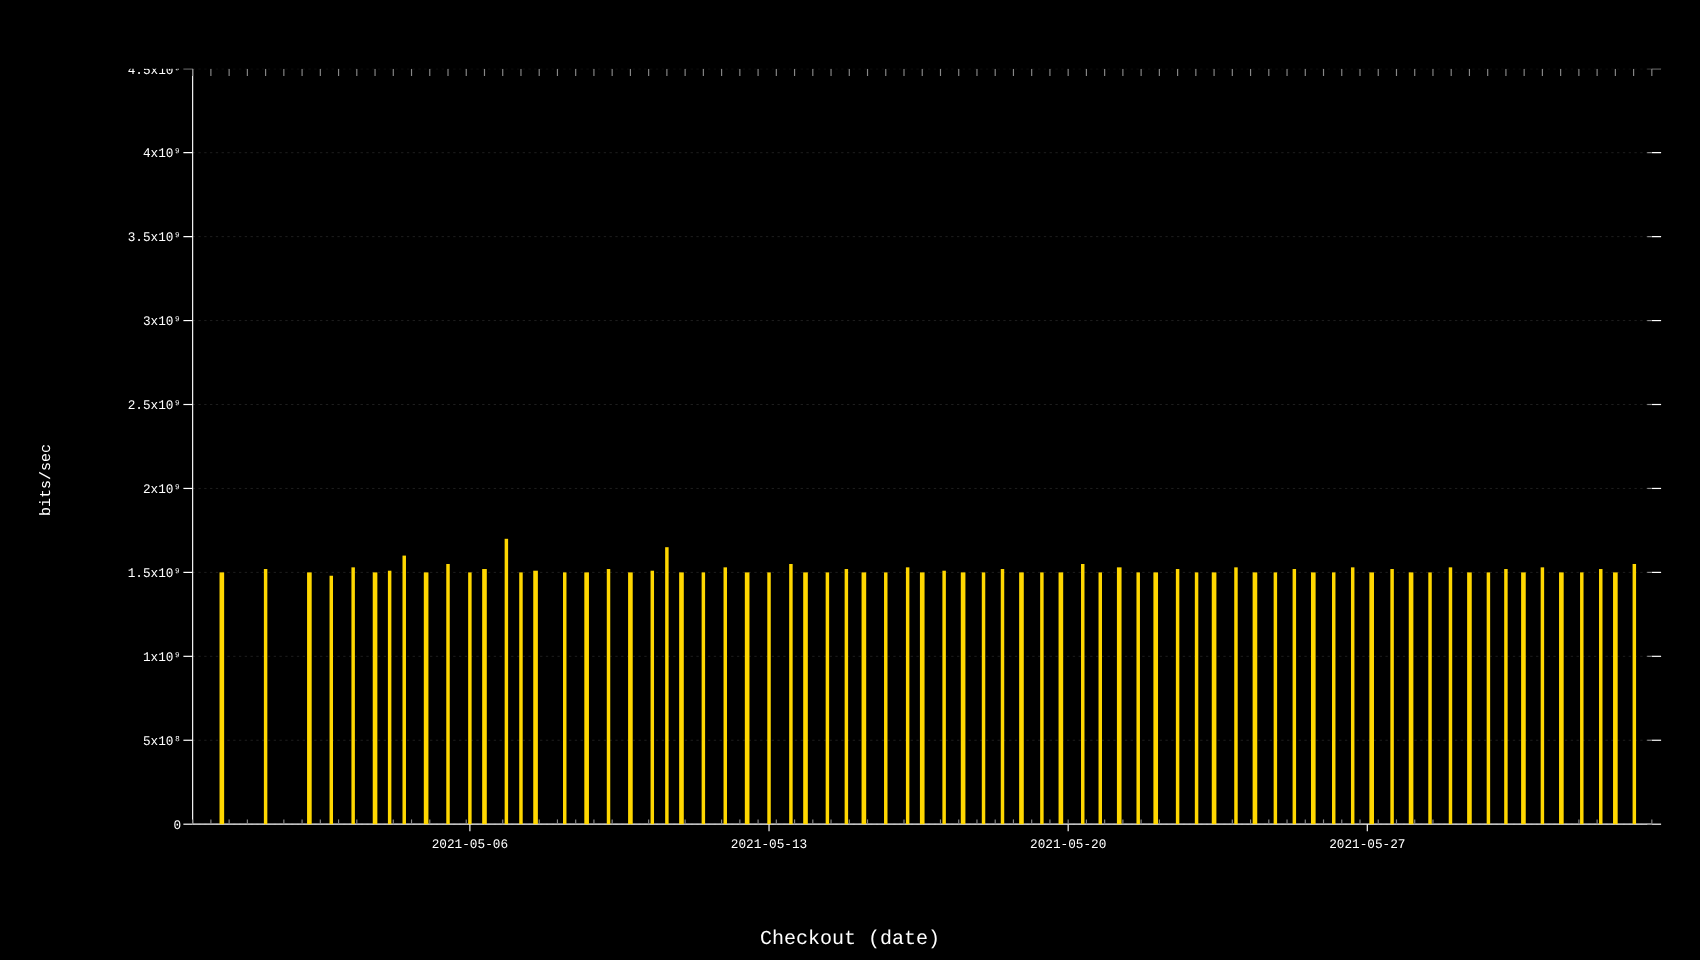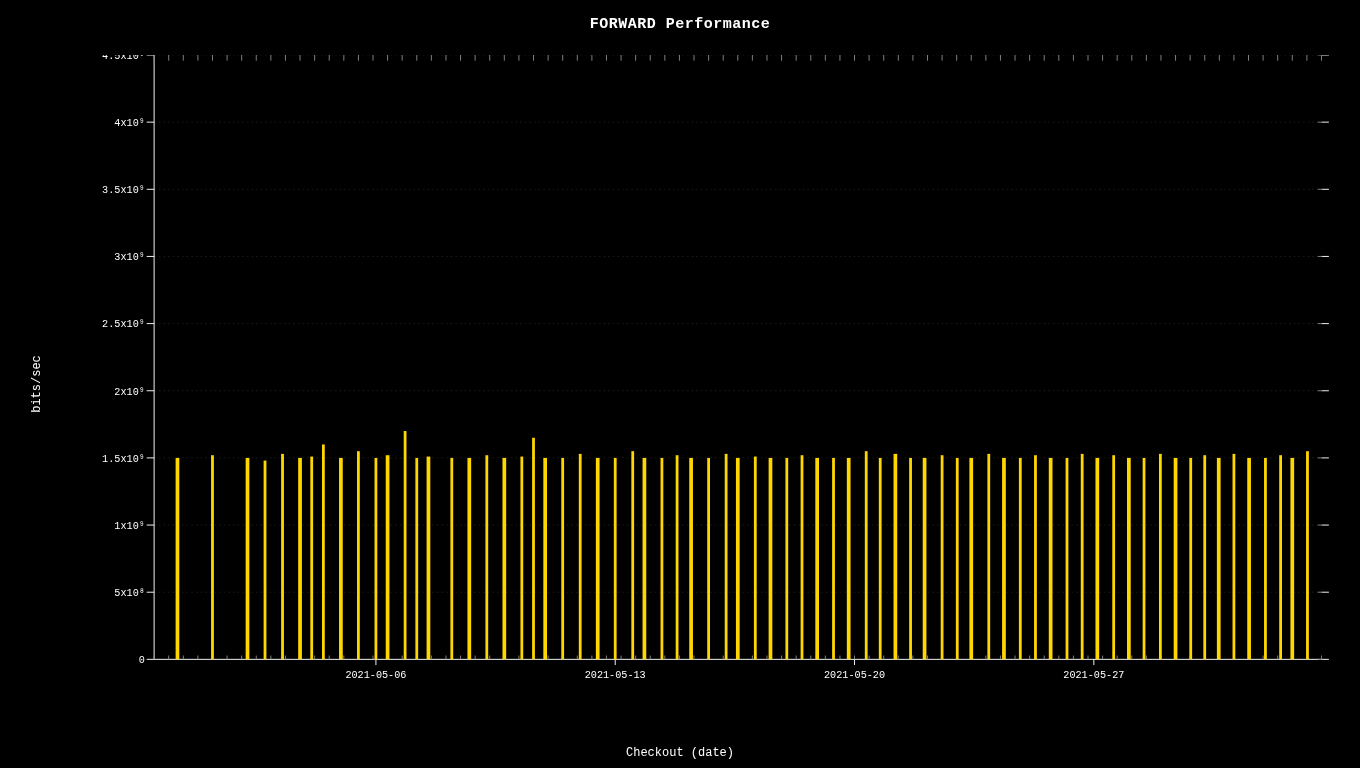--- a/index.html
+++ b/index.html
@@ -45,33 +45,32 @@
       bottom: 80px;
       text-decoration: underline;
     }
     .x-axis-label {
       position: absolute;
       bottom: 8px;
       left: 0;
       right: 0;
       text-align: center;
       color: #fff;
-      font-size: 12px;
+      font-size: 16px;
     }
     svg.chart-svg {
       position: absolute;
       top: 0; left: 0;
       width: 100%; height: 100%;
     }
   </style>
 </head>
 <body>
 
 <div class="chart-container">
-  <div class="chart-title">FORWARD Performance</div>
   <div class="y-axis-label">bits/sec</div>
   <div class="x-axis-label">Checkout (date)</div>
   <div class="chart-area">
     <svg class="chart-svg" id="main-chart" viewBox="-80 0 1360 663" width="100%" height="100%" preserveAspectRatio="none">
         <line x1="0" y1="0" x2="1260" y2="0" stroke="#333" stroke-width="0.5" stroke-dasharray="2,3"></line>
         <line x1="-8" y1="0" x2="0" y2="0" stroke="#fff" stroke-width="1"></line>
         <line x1="1260" y1="0" x2="1268" y2="0" stroke="#fff" stroke-width="1"></line>
         <text x="-10" y="4" fill="#fff" font-size="11" font-family="Courier New, monospace" text-anchor="end">4.5x10⁹</text>
         <line x1="0" y1="70.33333333333337" x2="1260" y2="70.33333333333337" stroke="#333" stroke-width="0.5" stroke-dasharray="2,3"></line>
         <line x1="-8" y1="70.33333333333337" x2="0" y2="70.33333333333337" stroke="#fff" stroke-width="1"></line>

